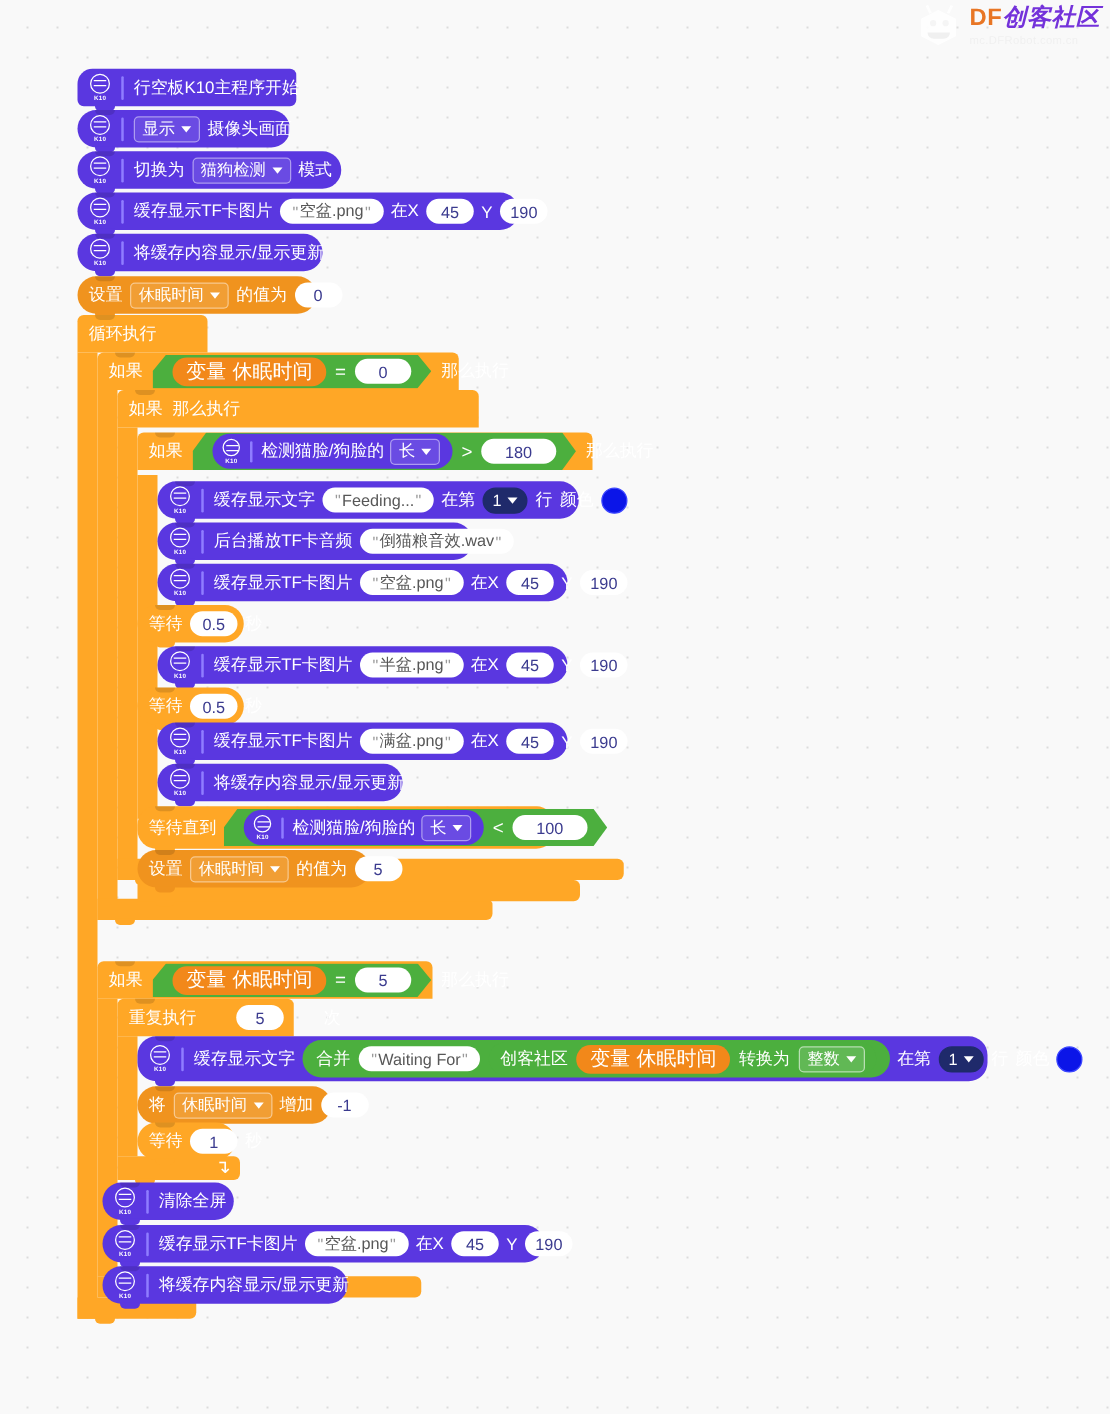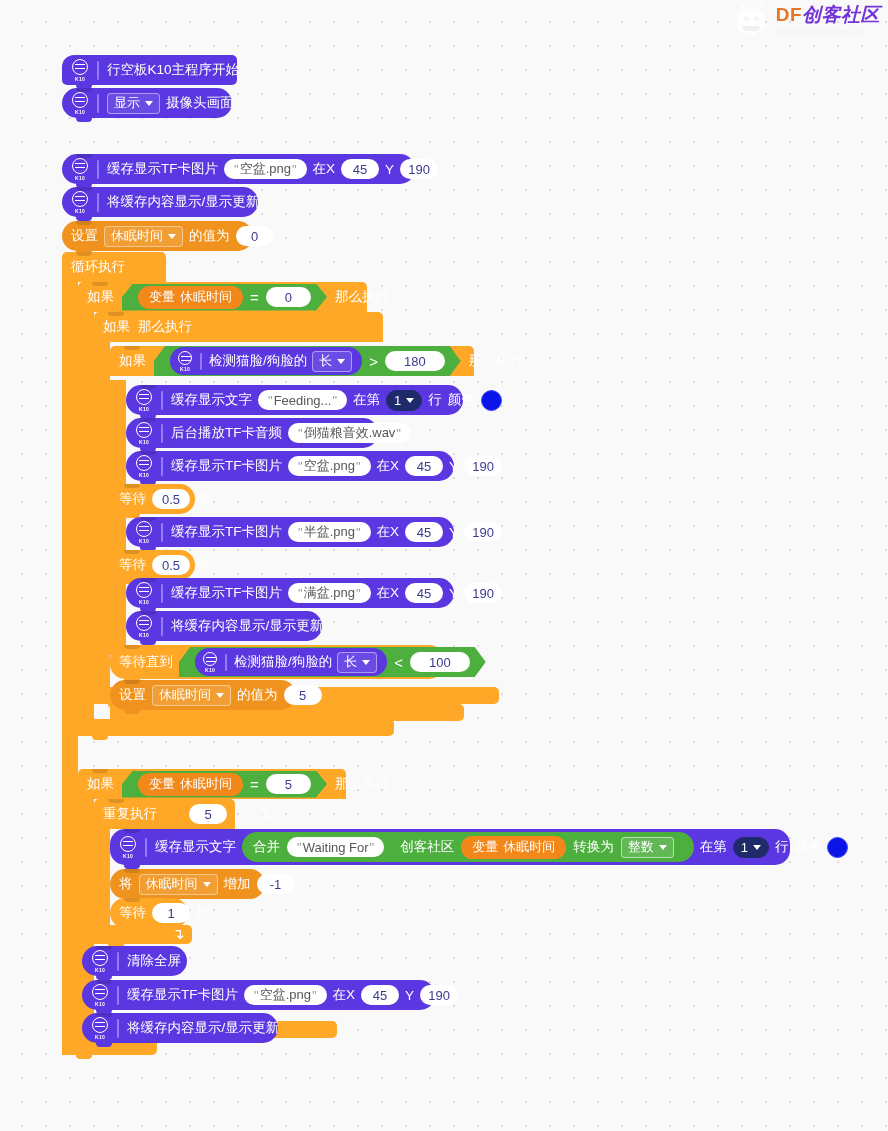--- a/index.html
+++ b/index.html
@@ -100,21 +100,21 @@
     padding:0 13px;height:28px;box-sizing:border-box;color:#fff;font-size:13.5px;
     clip-path:polygon(11px 0,100% 0,calc(100% - 11px) 100%,0 100%);
   }
   .hexop.pointy{clip-path:polygon(11px 0,calc(100% - 11px) 0,100% 50%,calc(100% - 11px) 100%,0 100%,-0px 50%);
                 padding:0 16px;}
   .op{font-size:15px;color:#fff;padding:0 1px;}
 
   
   .varoval{
     background:#f2881a;border-radius:13px;padding:2px 11px;height:23px;
-    display:inline-flex;align-items:center;gap:5px;font-size:13px;color:#fff;box-sizing:border-box;
+    display:inline-flex;align-items:center;gap:5px;font-size:16px;color:#fff;box-sizing:border-box;
   }
 
   
   .rep{
     background:#5a37e0;border-radius:14px;height:28px;display:inline-flex;align-items:center;
     padding:0 10px 0 6px;gap:5px;box-sizing:border-box;color:#fff;font-size:13.5px;
   }
   
   .boolrep{
     background:#5a37e0;height:28px;display:inline-flex;align-items:center;
@@ -173,20 +173,33 @@
         <span class="lbl">K10</span>
     </span>
     <span class="divider"></span>
     <span class="dd">
       <span>显示</span>
       <span class="arw"></span>
     </span>
     <span>摄像头画面</span>
   </div>
 
+  <div class="blk stmt" style="left:62px;top:121px;width:211px;background:#5a37e0;">
+    <span class="k10">
+      <span class="circ"></span>
+        <span class="lbl">K10</span>
+    </span>
+    <span class="divider"></span>
+    <span>切换为</span>
+    <span class="dd">
+      <span>猫狗检测</span>
+      <span class="arw"></span>
+    </span>
+    <span>模式</span>
+  </div>
 
   <div class="blk stmt" style="left:62px;top:154px;width:353px;background:#5a37e0;">
     <span class="k10">
       <span class="circ"></span>
         <span class="lbl">K10</span>
     </span>
     <span class="divider"></span>
     <span>缓存显示TF卡图片</span>
     <span class="fld str">
       <span class="q">"</span>

